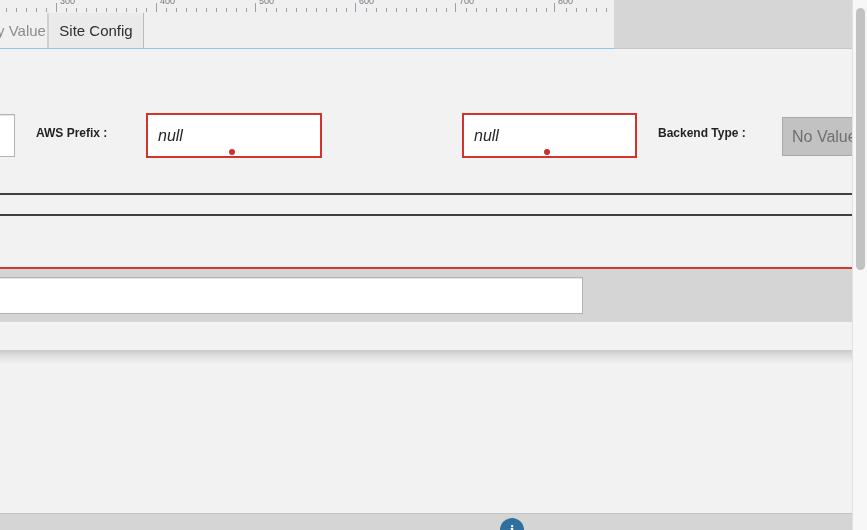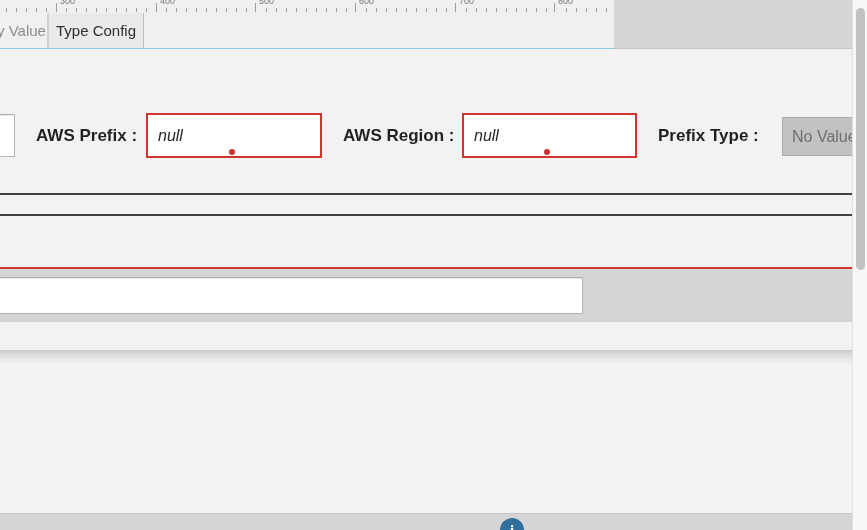--- a/index.html
+++ b/index.html
@@ -133,21 +133,21 @@
   .form-row {
     position: absolute;
     left: 0;
     top: 47px;
     width: 853px;
     height: 70px;
   }
 
   .field-label {
     position: absolute;
-    font-size: 17px;
+    font-size: 12px;
     font-weight: bold;
     color: #1f2124;
     white-space: nowrap;
     line-height: 1;
   }
 
   .text-input {
     position: absolute;
     box-sizing: border-box;
     background: #ffffff;
@@ -345,45 +345,44 @@
       </div>
     <div class="ruler-right"></div>
   </div>
 
   <div class="tabbar">
     <div class="tabbar-right"></div>
     <div class="tab inactive">
       <span>y Value</span>
     </div>
     <div class="tab active">
-      <span>Type Config</span>
+      <span>Site Config</span>
     </div>
   </div>
 
   <div class="content">
 
     <div class="form-row">
 
       <div class="text-input plain" style="left:-26px; top:18px; width:41px; height:43px;">
         <span></span>
       </div>
 
       <div class="field-label" style="left:36px; top:31px;">AWS Prefix :</div>
       <div class="text-input invalid" style="left:146px; top:17px; width:176px; height:45px;">
         <span>null</span>
       </div>
       <div class="dot-marker" style="left:229px; top:53px;"></div>
 
-      <div class="field-label" style="left:343px; top:31px;">AWS Region :</div>
       <div class="text-input invalid" style="left:462px; top:17px; width:175px; height:45px;">
         <span>null</span>
       </div>
       <div class="dot-marker" style="left:544px; top:53px;"></div>
 
-      <div class="field-label" style="left:658px; top:31px;">Prefix Type :</div>
+      <div class="field-label" style="left:658px; top:31px;">Backend Type :</div>
       <div class="disabled-input" style="left:782px; top:21px; width:86px; height:39px;">
         <span>No Value</span>
       </div>
     </div>
 
     <div class="rule-dark" style="top:144px;"></div>
     <div class="rule-dark" style="top:165px;"></div>
 
     <div class="rule-red" style="top:218px;"></div>
 

